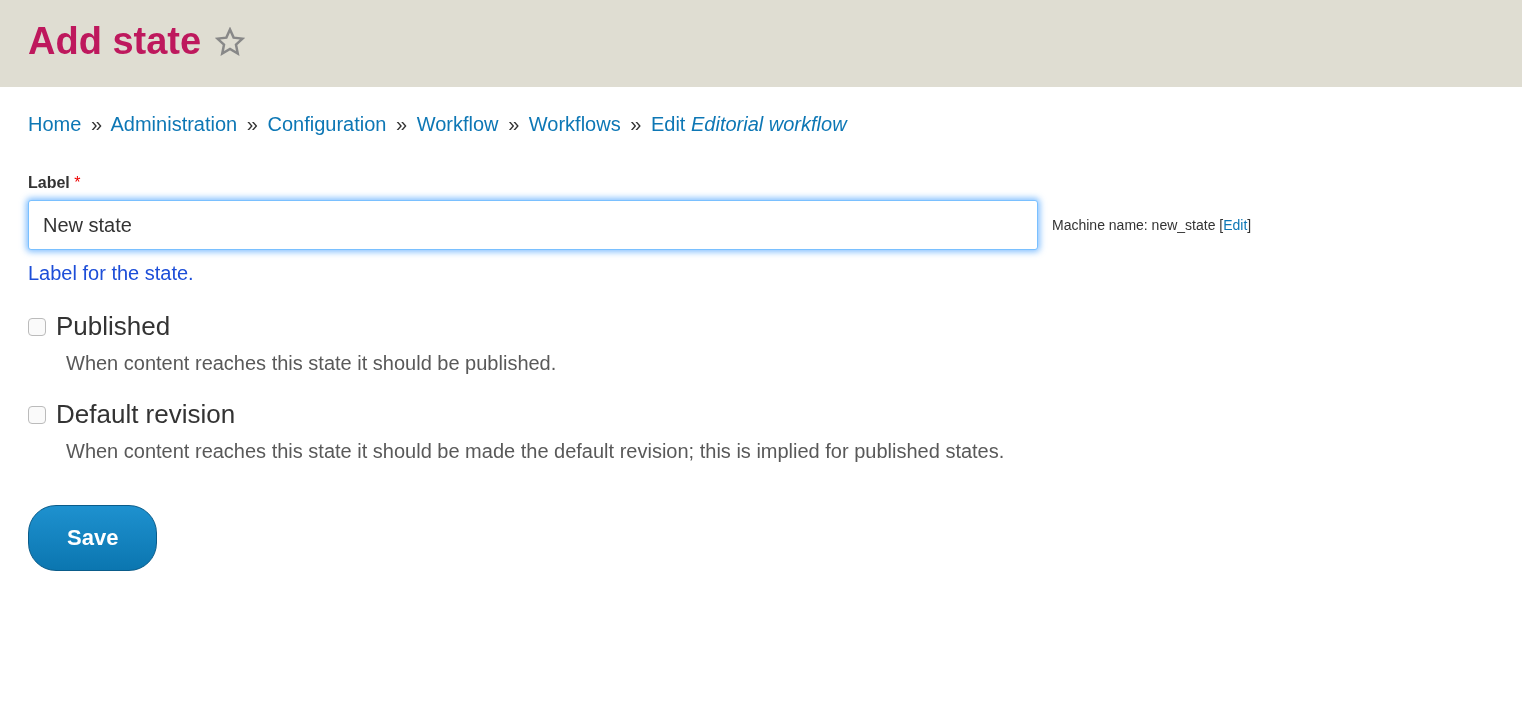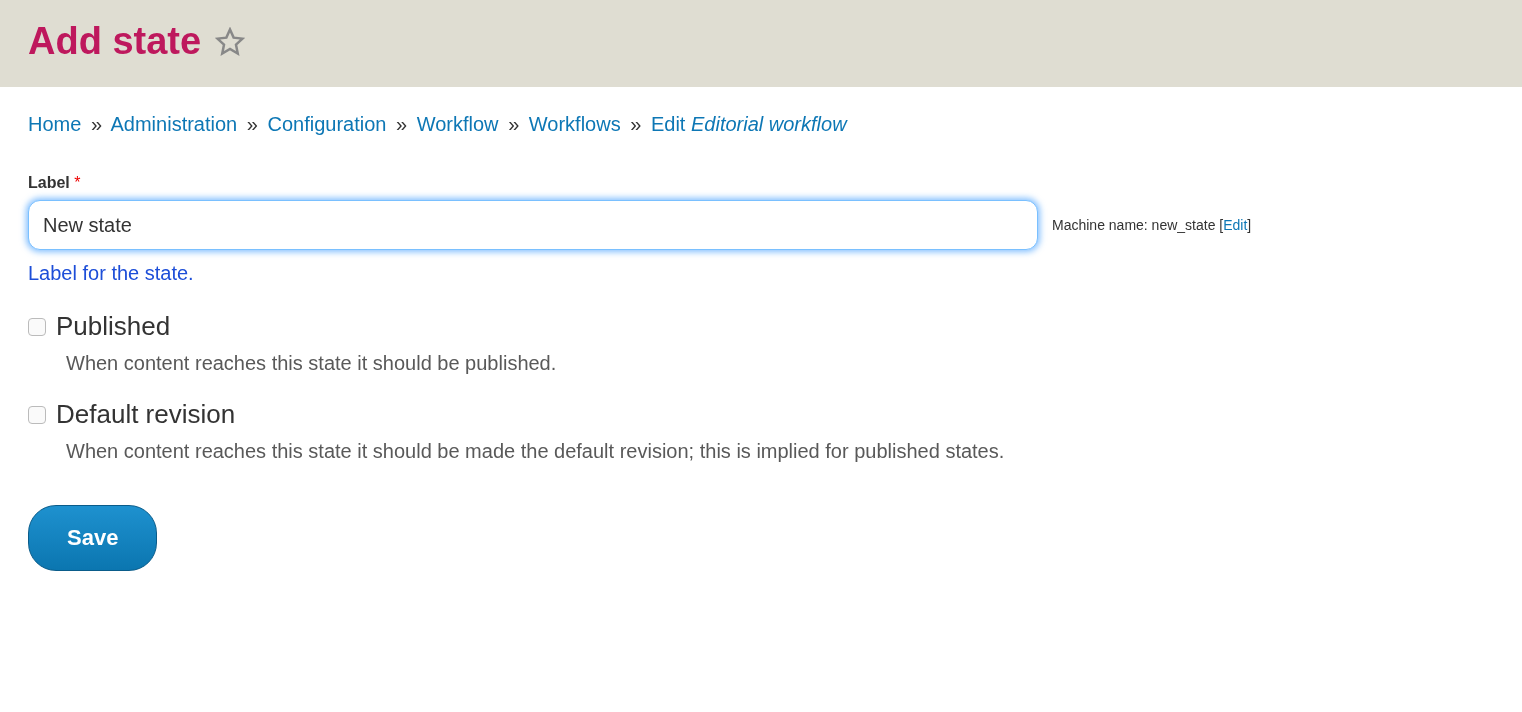--- a/index.html
+++ b/index.html
@@ -72,21 +72,21 @@
       align-items: center;
       gap: 14px;
       margin-bottom: 12px;
     }
     .text-input {
       width: 1010px;
       height: 50px;
       padding: 8px 14px;
       font-size: 20px;
       border: 1px solid #7ac0ff;
-      border-radius: 12px;
+      border-radius: 3px;
       outline: none;
       box-shadow: 0 0 6px 2px rgba(50, 150, 255, 0.6);
       color: #333;
     }
     .machine-name {
       font-size: 14px;
       color: #333;
     }
     .machine-name a {
       color: #0d77b5;

